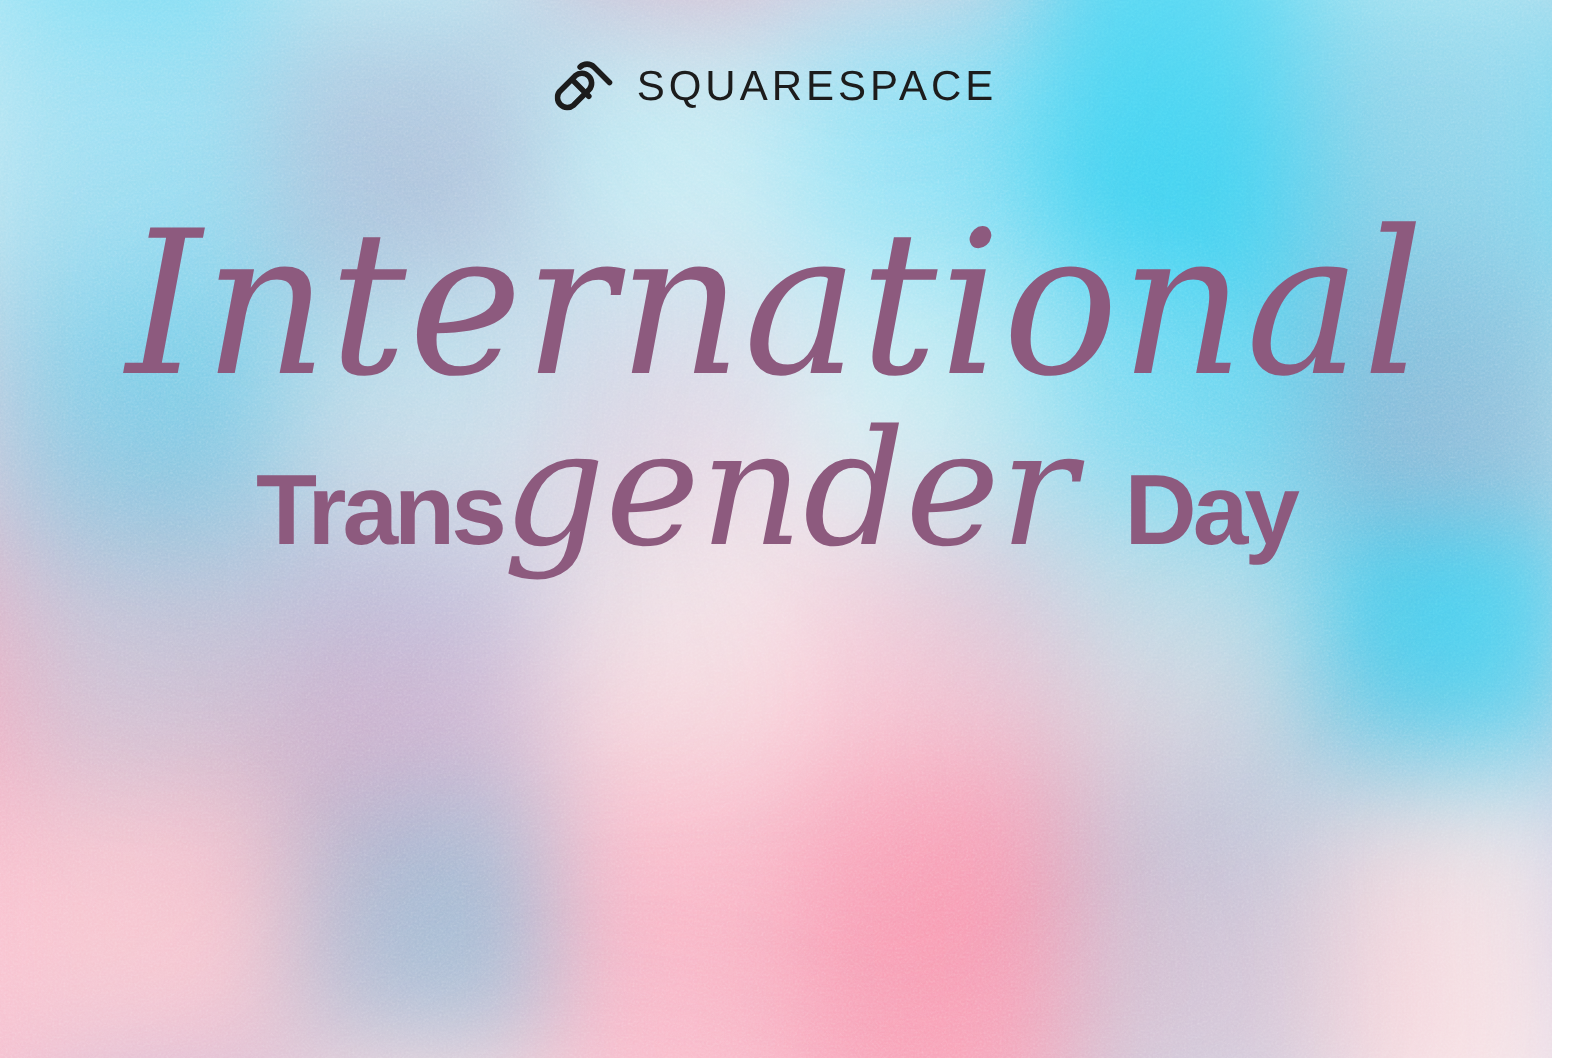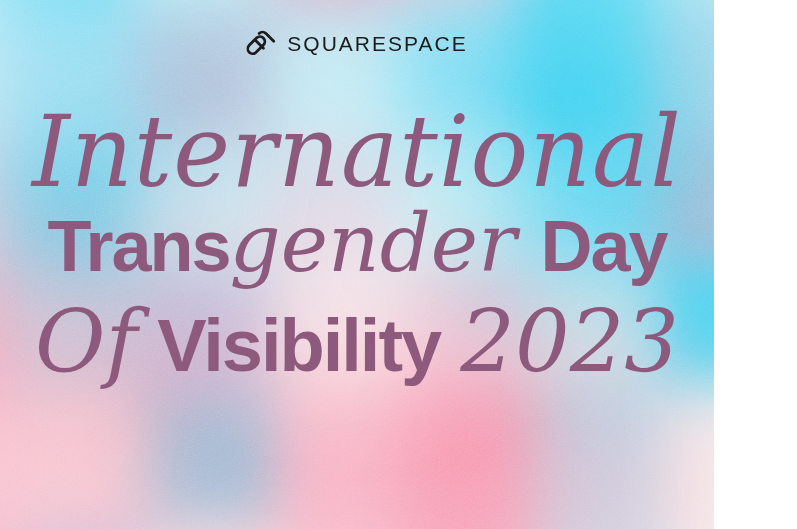--- a/index.html
+++ b/index.html
@@ -3,21 +3,21 @@
 <meta charset="utf-8">
 <style>
   html, body {
     margin: 0;
     padding: 0;
     background: #ffffff;
   }
 
   #poster {
     position: relative;
-    width: 714px;
+    width: 776px;
     height: 529px;
     overflow: hidden;
     font-family: "Liberation Sans", sans-serif;
     isolation: isolate;
   }
 
   
   .bg-base {
     position: absolute;
     inset: 0;
@@ -138,21 +138,21 @@
   .line-1 .script { font-size: 96px; }
 
   
   .line-2 {
     margin-top: 4px;
     display: flex;
     align-items: baseline;
     justify-content: center;
     gap: 0;
   }
-  .line-2 .sans  { font-size: 72px; }
+  .line-2 .sans  { font-size: 50px; }
   .line-2 .script{ font-size: 80px; margin: 0 6px 0 0; text-align: right; }
   .line-2 .gap   { display: inline-block; width: 18px; }
 
   
   .line-3 {
     margin-top: 14px;
     display: flex;
     align-items: baseline;
     justify-content: center;
   }
@@ -247,23 +247,16 @@
         <span class="script">International</span>
       </div>
 
       <div class="line line-2">
         <span class="sans">Trans</span>
         <span class="script">gender</span>
         <span class="gap"></span>
         <span class="sans">Day</span>
       </div>
 
-      <div class="line line-3">
-        <span class="script">Of</span>
-        <span class="gap"></span>
-        <span class="sans">Visibility</span>
-        <span class="gap"></span>
-        <span class="script">2023</span>
-      </div>
 
     </div>
   </div>
 </div>
 
 </body></html>

